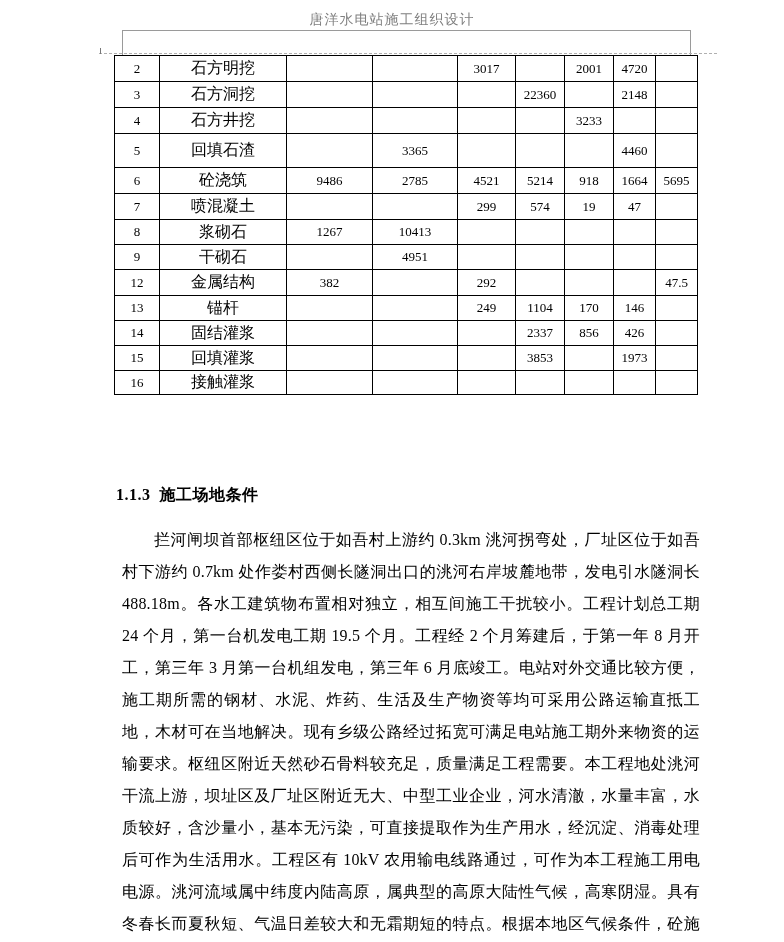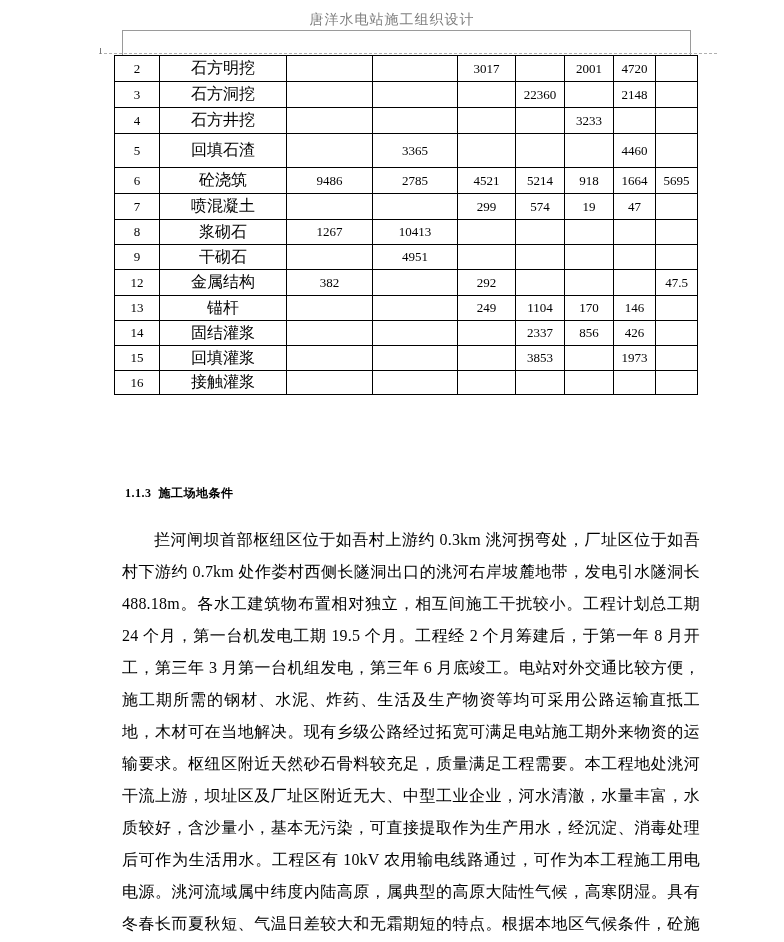--- a/index.html
+++ b/index.html
@@ -33,22 +33,22 @@
   table.qty td.name{font-size:16px;font-family:"Liberation Serif","DejaVu Serif",serif;}
   table.qty tr{height:26px;}
   table.qty tr:nth-child(7),table.qty tr:nth-child(8),
   table.qty tr:nth-child(10),table.qty tr:nth-child(11),
   table.qty tr:nth-child(12),table.qty tr:nth-child(13){height:25px;}
   table.qty tr:nth-child(4){height:34px;}
   table.qty tr:nth-child(13){height:24px;}
   table.qty tr:nth-child(14){height:33px;}
   table.qty tr:nth-child(15){height:32px;}
   .section-heading{
-    position:absolute;left:125px;top:485px;width:578px;
-    font-size:12px;font-weight:bold;white-space:pre;letter-spacing:0.5px;
+    position:absolute;left:116px;top:485px;width:578px;
+    font-size:16px;font-weight:bold;white-space:pre;letter-spacing:0.5px;
   }
   .body-paragraph{
     position:absolute;left:122px;top:524px;width:578px;
     font-size:16px;line-height:32px;text-align:justify;text-indent:2em;
     letter-spacing:0.2px;
   }
 </style>
 </head>
 <body>
 

